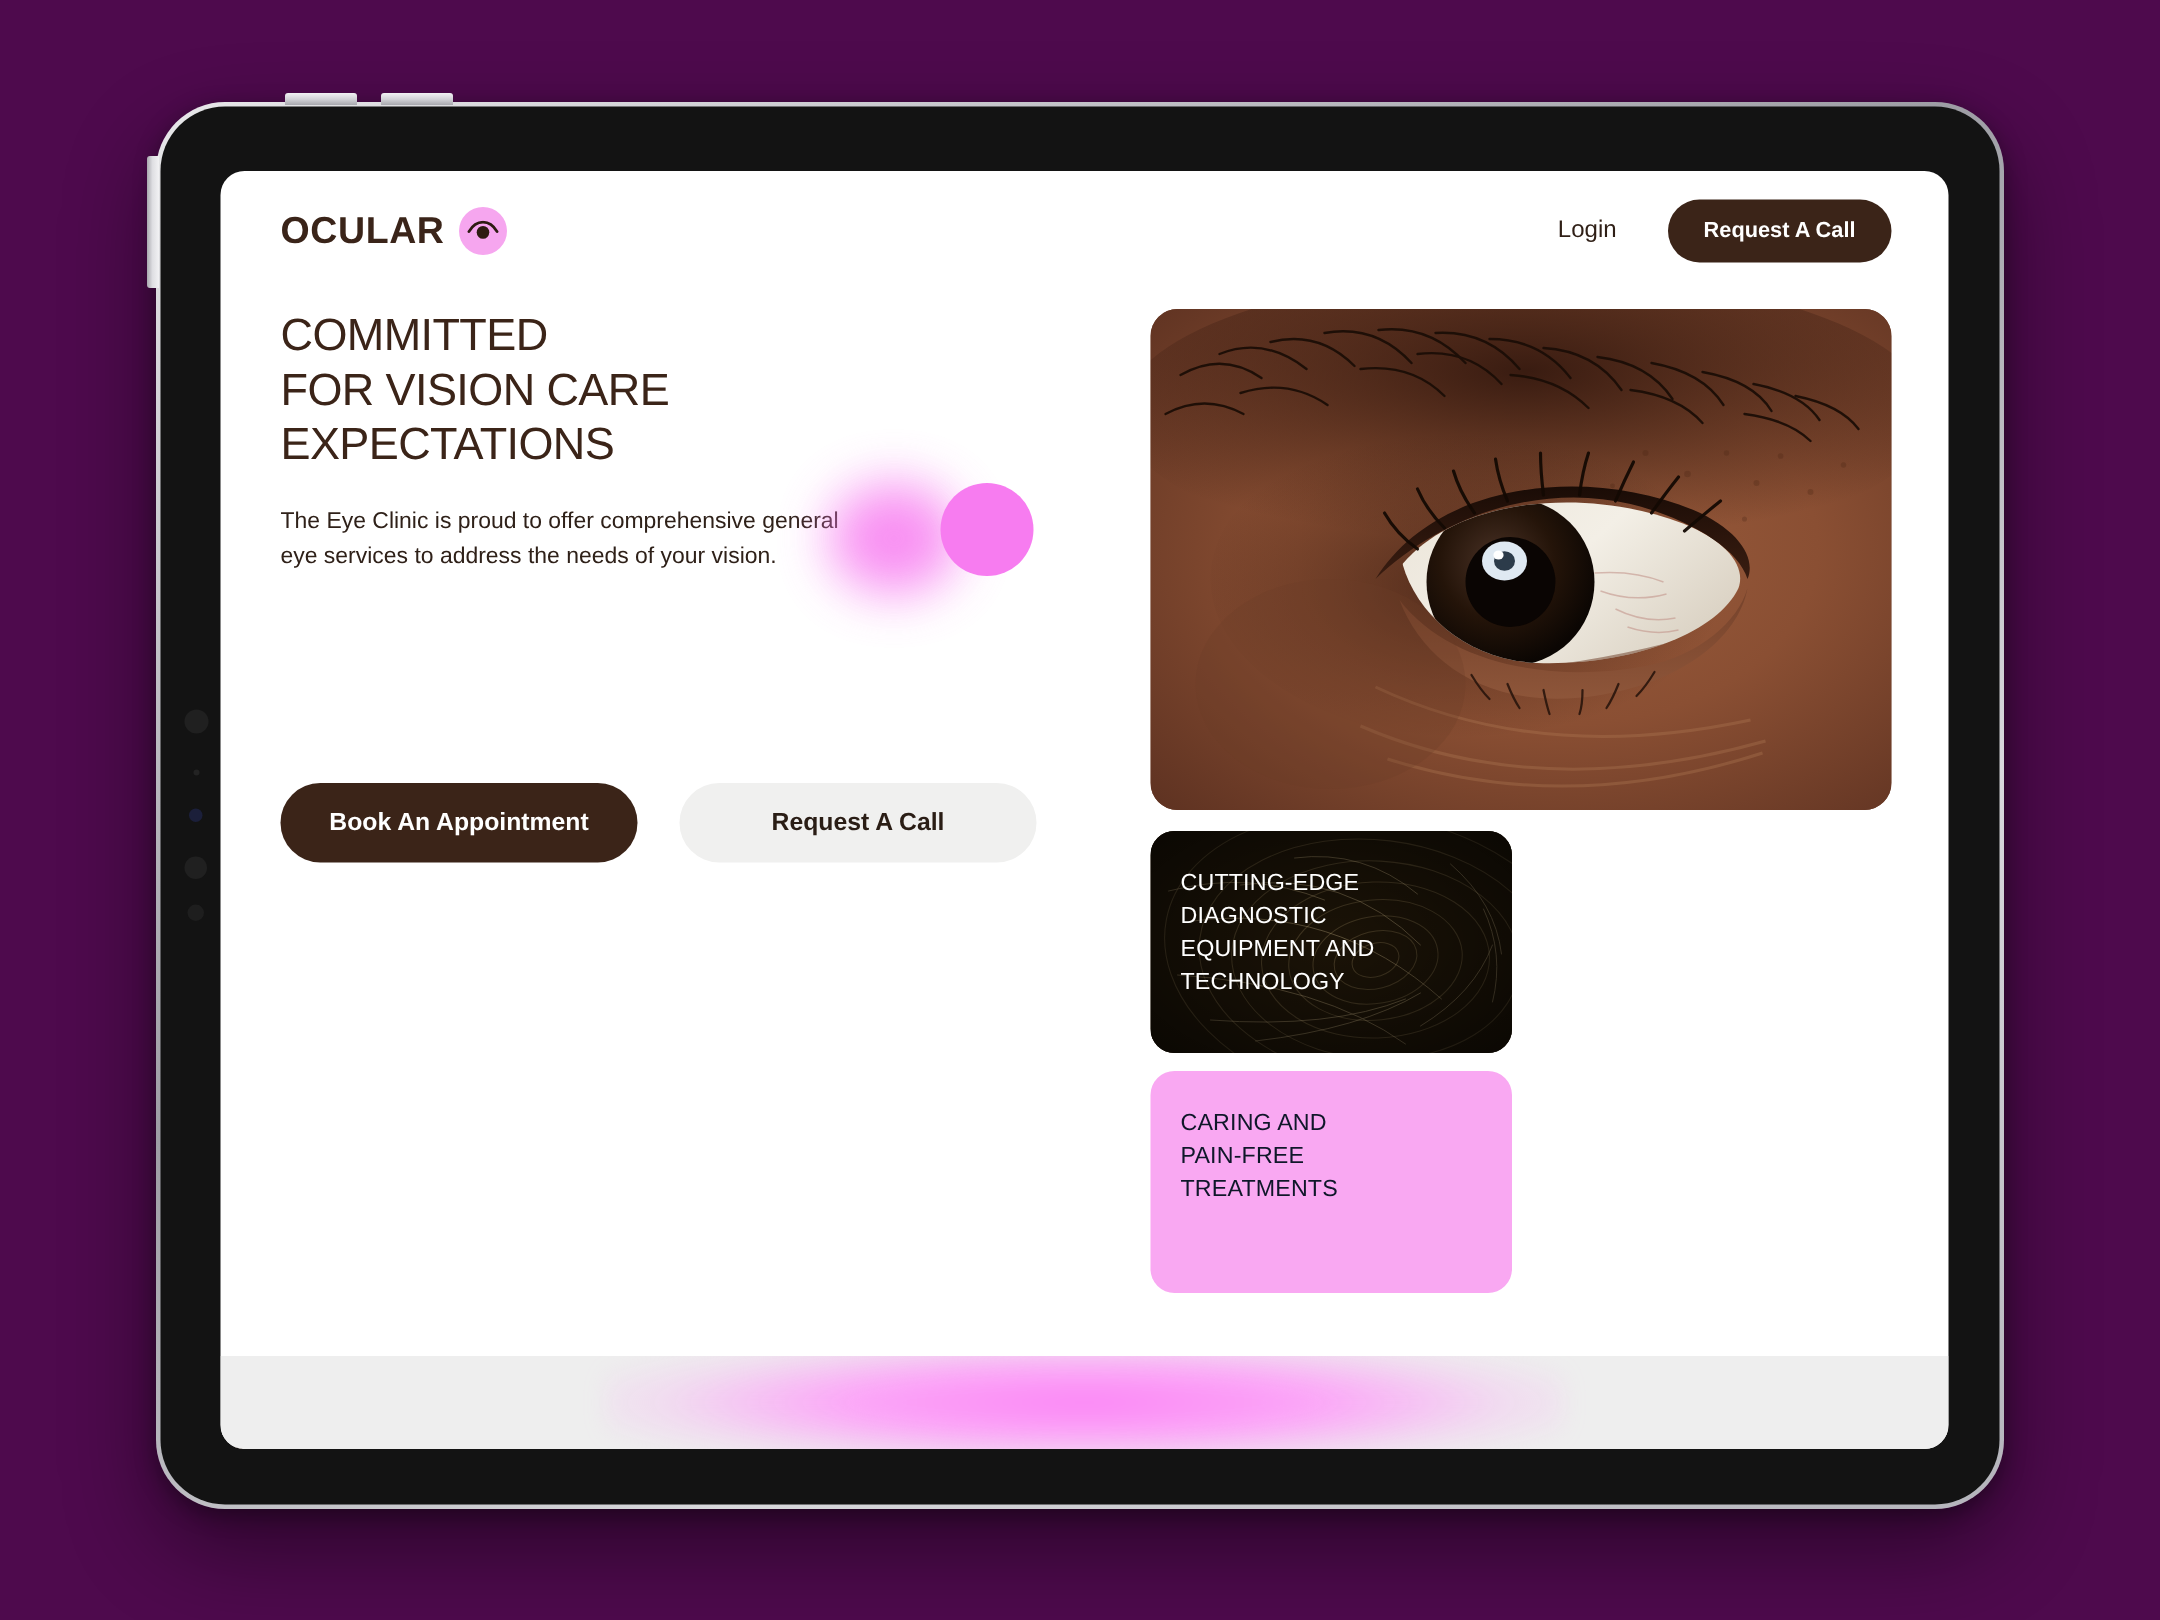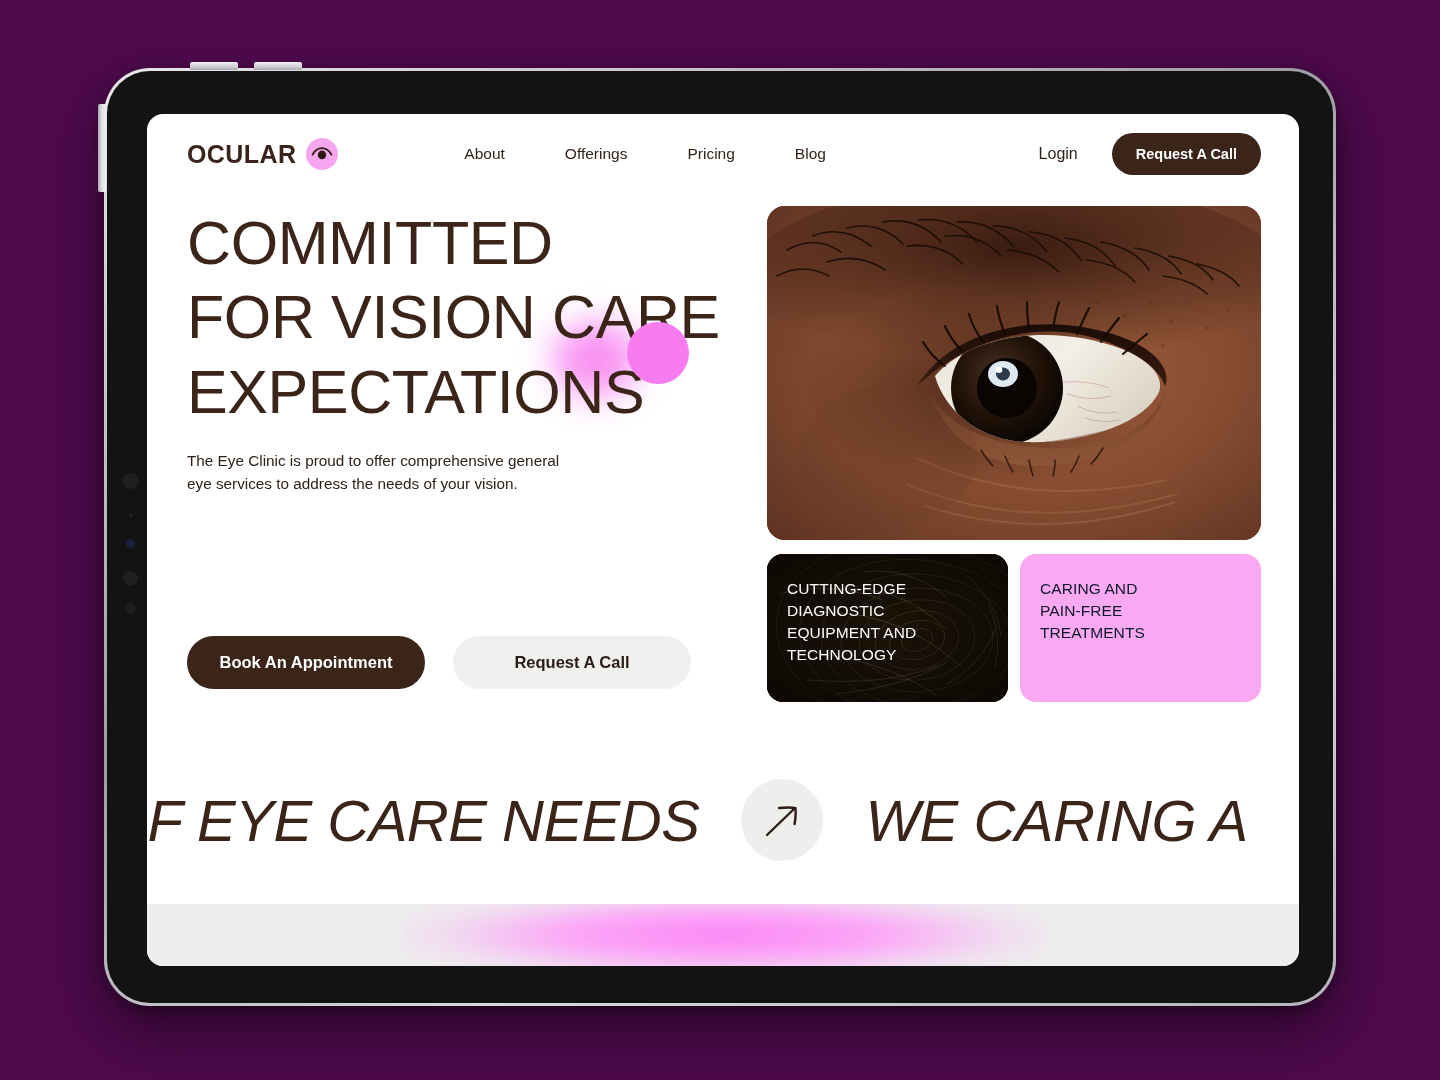--- a/index.html
+++ b/index.html
@@ -132,21 +132,21 @@
   
   #hero {
     display: flex;
     padding: 12px 38px 0 40px;
     gap: 24px;
   }
 
   #hero-left { width: 590px; position: relative; }
 
   #headline {
-    font-size: 61px;
+    font-size: 30px;
     line-height: 1.22;
     font-weight: 400;
     letter-spacing: -0.4px;
     color: #3b2418;
     position: relative;
     z-index: 2;
   }
   #headline .hl-line { display: block; white-space: nowrap; }
 
   #blob-blur {
@@ -208,20 +208,21 @@
     overflow: hidden;
     position: relative;
     background: #6d3c26;
   }
   #eye-photo svg { display: block; width: 100%; height: 100%; }
 
   #feature-cards {
     display: flex;
     gap: 12px;
     margin-top: 14px;
+    flex-direction: column;
   }
   .feature-card {
     width: 241px;
     height: 148px;
     border-radius: 16px;
     padding: 24px 20px;
     position: relative;
     overflow: hidden;
   }
   .feature-card .fc-text {
@@ -310,26 +311,20 @@
         <div id="brand">
           <span id="brand-name">OCULAR</span>
           <span id="brand-eye-badge">
             <svg width="22" height="14" viewBox="0 0 22 14" fill="none">
               <path d="M1.6 7.4C4.2 3 7.6 1.1 11 1.1s6.8 1.9 9.4 6.3" stroke="#2e1b12" stroke-width="1.9" stroke-linecap="round" fill="none"></path>
               <ellipse cx="11" cy="7.9" rx="4.2" ry="4.3" fill="#2e1b12"></ellipse>
             </svg>
           </span>
         </div>
 
-        <div id="nav-links">
-          <span class="nav-link">About</span>
-          <span class="nav-link">Offerings</span>
-          <span class="nav-link">Pricing</span>
-          <span class="nav-link">Blog</span>
-        </div>
 
         <div id="nav-right">
           <span id="login-link">Login</span>
           <button id="nav-cta">Request A Call</button>
         </div>
       </div>
 
       <div id="hero">
 
         <div id="hero-left">

